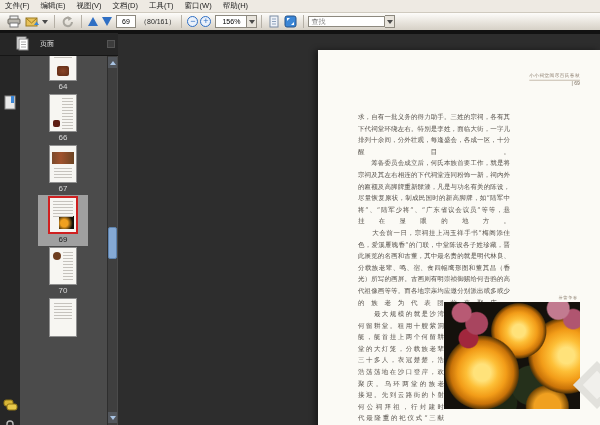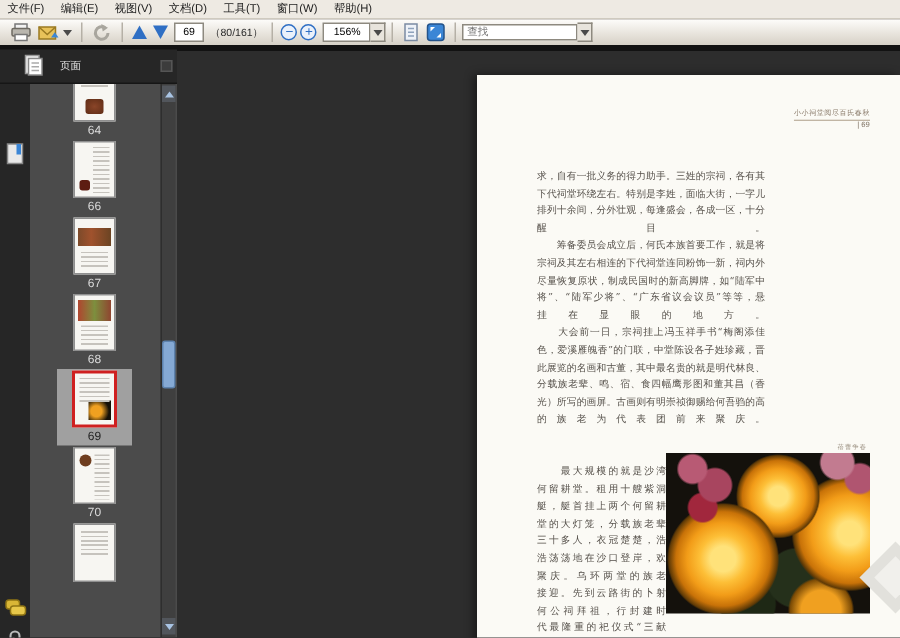--- a/index.html
+++ b/index.html
@@ -221,28 +221,30 @@
     <div class="running-head">小小祠堂阅尽百氏春秋</div>
     <div class="folio">| 69</div>
     <div class="col-wide">
 
     <div class="bodyline">求，自有一批义务的得力助手。三姓的宗祠，各有其</div>
         <div class="bodyline">下代祠堂环绕左右。特别是李姓，面临大街，一字儿</div>
         <div class="bodyline">排列十余间，分外壮观，每逢盛会，各成一区，十分</div>
         <div class="bodyline">醒目。</div>
         <div class="bodyline">　　筹备委员会成立后，何氏本族首要工作，就是将</div>
         <div class="bodyline">宗祠及其左右相连的下代祠堂连同粉饰一新，祠内外</div>
+        <div class="bodyline">的匾额及高脚牌重新髹漆，凡是与功名有关的陈设，</div>
         <div class="bodyline">尽量恢复原状，制成民国时的新高脚牌，如“陆军中</div>
         <div class="bodyline">将”、“陆军少将”、“广东省议会议员”等等，悬</div>
         <div class="bodyline">挂在显眼的地方。</div>
         <div class="bodyline">　　大会前一日，宗祠挂上冯玉祥手书“梅阁添佳</div>
         <div class="bodyline">色，爱溪雁魄香”的门联，中堂陈设各子姓珍藏，晋</div>
         <div class="bodyline">此展览的名画和古董，其中最名贵的就是明代林良、</div>
         <div class="bodyline">分载族老辈、鸣、宿、食四幅鹰形图和董其昌（香</div>
         <div class="bodyline">光）所写的画屏。古画则有明崇祯御赐给何吾驺的高</div>
+        <div class="bodyline">代祖像画等等。而各地宗亲均应邀分别派出或多或少</div>
         <div class="bodyline">的族老为代表团前来聚庆。</div>
       </div>
     <div class="col-narrow">
 
     <div class="bodyline">　　最大规模的就是沙湾</div>
         <div class="bodyline">何留耕堂。租用十艘紫洞</div>
         <div class="bodyline">艇，艇首挂上两个何留耕</div>
         <div class="bodyline">堂的大灯笼，分载族老辈</div>
         <div class="bodyline">三十多人，衣冠楚楚，浩</div>
         <div class="bodyline">浩荡荡地在沙口登岸，欢</div>
@@ -298,27 +300,20 @@
         </div>
 
         <div class="thumb-item v67">
           <div class="thumb-page">
             <span class="t-photo"></span>
             <span class="t-lines"></span>
           </div>
           <div class="thumb-label">67</div>
         </div>
 
-        <div class="thumb-item v68">
-          <div class="thumb-page">
-            <span class="t-photo"></span>
-            <span class="t-lines"></span>
-          </div>
-          <div class="thumb-label">68</div>
-        </div>
 
         <div class="thumb-item v69 selected">
           <div class="thumb-page">
             <span class="t-photo"></span>
             <span class="t-lines"></span>
           </div>
           <div class="thumb-label">69</div>
         </div>
 
         <div class="thumb-item v70">

